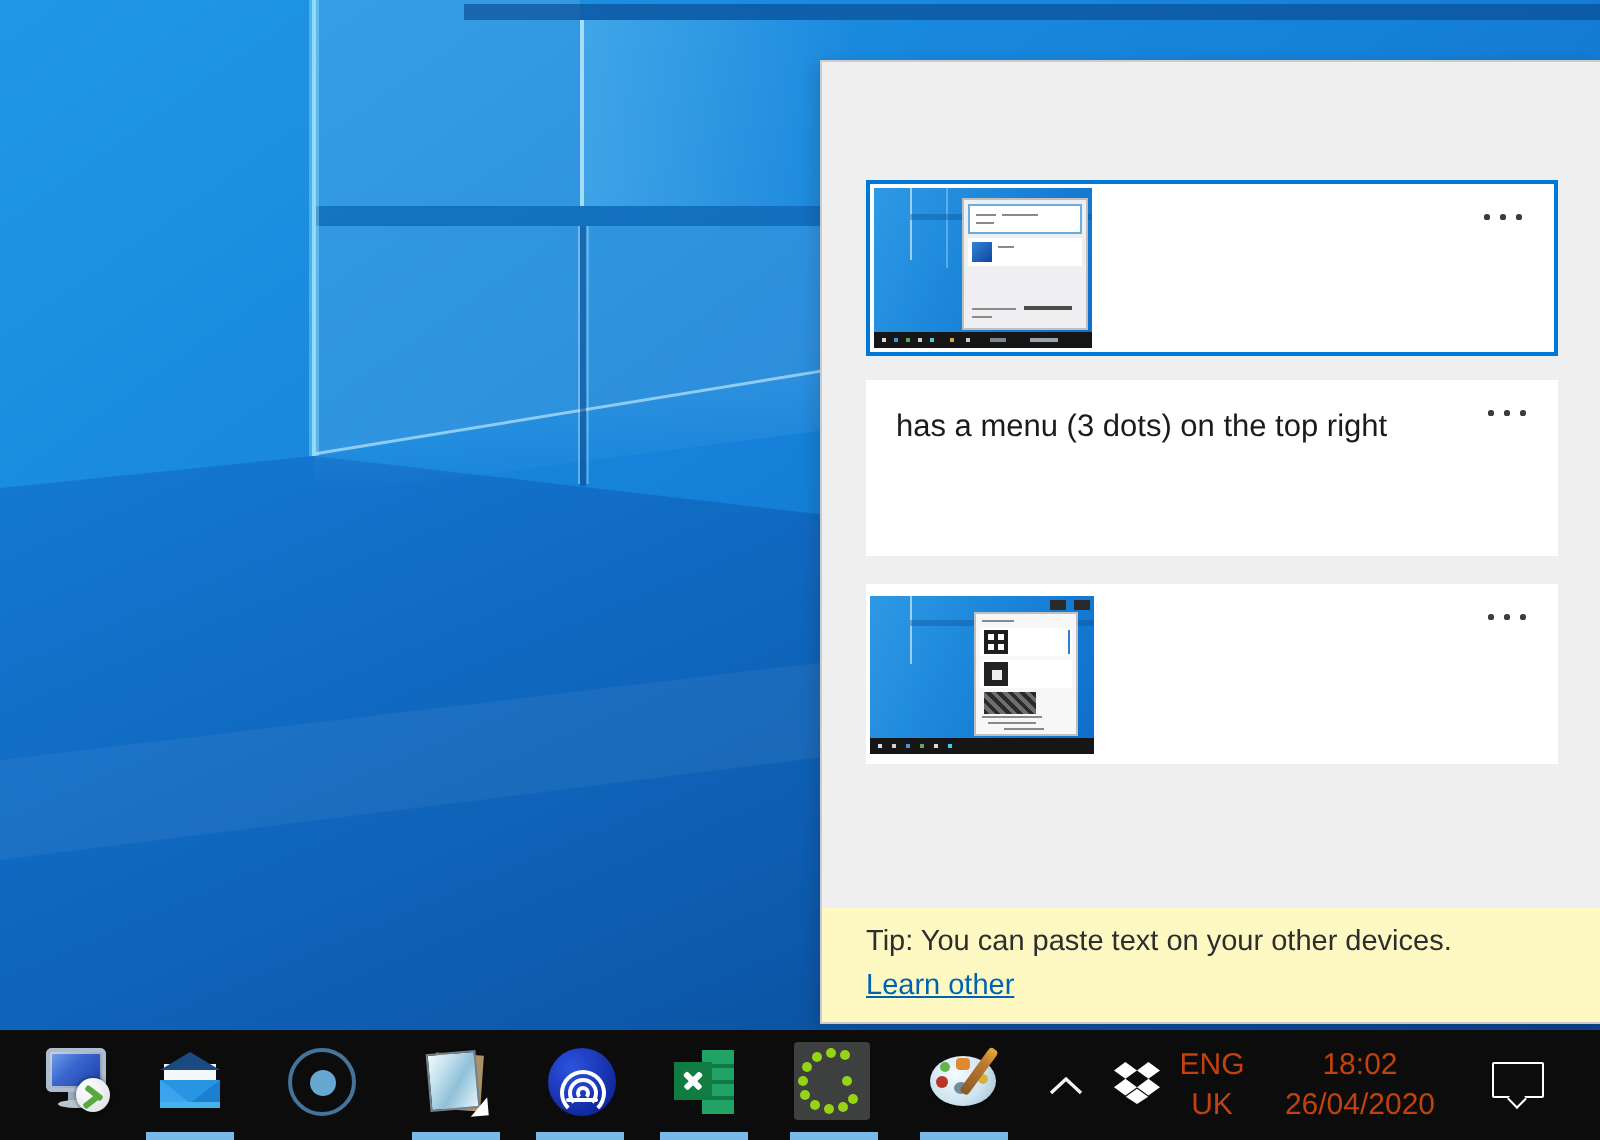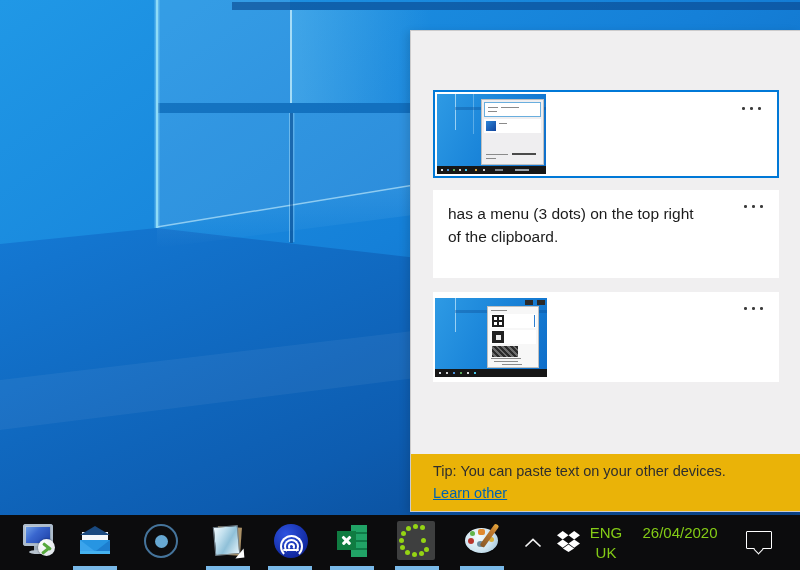--- a/index.html
+++ b/index.html
@@ -30,21 +30,21 @@
   .mini-vline { position:absolute; width:1px; background:rgba(215,242,255,.65); }
   .mini-hband { position:absolute; height:3px; background:rgba(12,80,150,.38); }
   .mini-panel { position:absolute; background:#efeef0; border:1px solid #bfbfbf; }
   .mini-row { position:relative; background:#fff; margin:2px 2px 0 2px; }
   .sq { display:block; position:absolute; }
   .mini-dash { position:absolute; height:1px; background:#8a8a8a; }
   .mini-taskbar { position:absolute; left:0; bottom:0; width:100%; height:8px; background:#161616; }
   .mini-taskbar i { position:absolute; top:3px; width:2px; height:2px; }
 
   
-  #tip-area { position:absolute; left:0; bottom:0; width:100%; height:57px; background:#eab308;text-align:right; }
+  #tip-area { position:absolute; left:0; bottom:0; width:100%; height:57px; background:#fef9c3;text-align:right; }
   .tip-text { position:absolute; left:22px; top:9px; font-size:14.5px; color:#2e2e2e; }
   .learn-more { position:absolute; left:22px; top:31px; font-size:14.5px; color:#0063b1; text-decoration:underline; }
 
   
   #taskbar { position:absolute; left:0; bottom:0; width:800px; height:55px; background:#0c0c0d; }
   .tb-cell { position:absolute; top:0; width:44px; height:55px; }
   .run-bar { position:absolute; left:0; bottom:0; width:44px; height:4px; background:#79b9e8; }
 
   
   .rd { position:absolute; left:6px; top:9px; width:32px; height:32px; }
@@ -110,21 +110,21 @@
   .pal { position:absolute; left:5px; top:11px; width:34px; height:28px; }
   .pal .body { position:absolute; left:0; top:2px; width:33px; height:25px; border-radius:50%;
     background:radial-gradient(circle at 40% 35%, #f4fbfe 0%, #cfe4ef 55%, #93bad0 100%); box-shadow:0 1px 1px rgba(0,0,0,.5); }
   .pal .hole { position:absolute; left:12px; top:15px; width:7px; height:6px; border-radius:50%; background:#6d8ea1; }
   .pal i { position:absolute; border-radius:50%; }
   .pal .brush { position:absolute; left:22px; top:-4px; width:4.5px; height:27px;
     background:linear-gradient(#e8a93c 0%, #c07a2e 30%, #8a5a28 100%); transform:rotate(36deg); border-radius:2px; }
 
   
   .chev { position:absolute; left:0; top:0; }
-  .tray-text { position:absolute; color:#84cc16; font-size:15px; line-height:19.5px; text-align:center; }
+  .tray-text { position:absolute; color:#c2410c; font-size:15px; line-height:19.5px; text-align:center; }
   .ac-icon { position:absolute; width:26px; height:18px; border:1.6px solid #fff; border-radius:1px; }
   .ac-tail { position:absolute; left:8px; bottom:-4.5px; width:7px; height:7px; background:#0c0c0d;
     border-right:1.6px solid #fff; border-bottom:1.6px solid #fff; transform:rotate(45deg); }
 </style>
 </head>
 <body>
 
 <div id="stage">
 
   <div id="wallpaper">
@@ -213,21 +213,20 @@
       <div class="dots">
           <i></i>
           <i></i>
           <i></i>
         </div>
     </div>
 
     <div class="card" id="card2">
       <div class="card2-text">
         <div>has a menu (3 dots) on the top right</div>
-        <div>of the clipboard.</div>
       </div>
       <div class="dots">
           <i></i>
           <i></i>
           <i></i>
         </div>
     </div>
 
     <div class="card" id="card3">
       <div class="thumb" id="thumb3">
@@ -388,20 +387,21 @@
         <polygon points="5.9,17.4 11.5,13.4 17.1,17.4 11.5,21" fill="#fff"></polygon>
       </svg>
     </div>
 
     <div class="tray-text" style="left:586px; top:8px; width:40px;">
       <div>ENG</div>
       <div>UK</div>
     </div>
 
     <div class="tray-text" style="left:628px; top:8px; width:104px;">
+      <div>18:02</div>
       <div>26/04/2020</div>
     </div>
 
     <div class="tb-cell" style="left:733px; width:50px;">
       <div class="ac-icon" style="left:13px; top:16px;">
           <div class="ac-tail"></div>
         </div>
     </div>
 
   </div>

